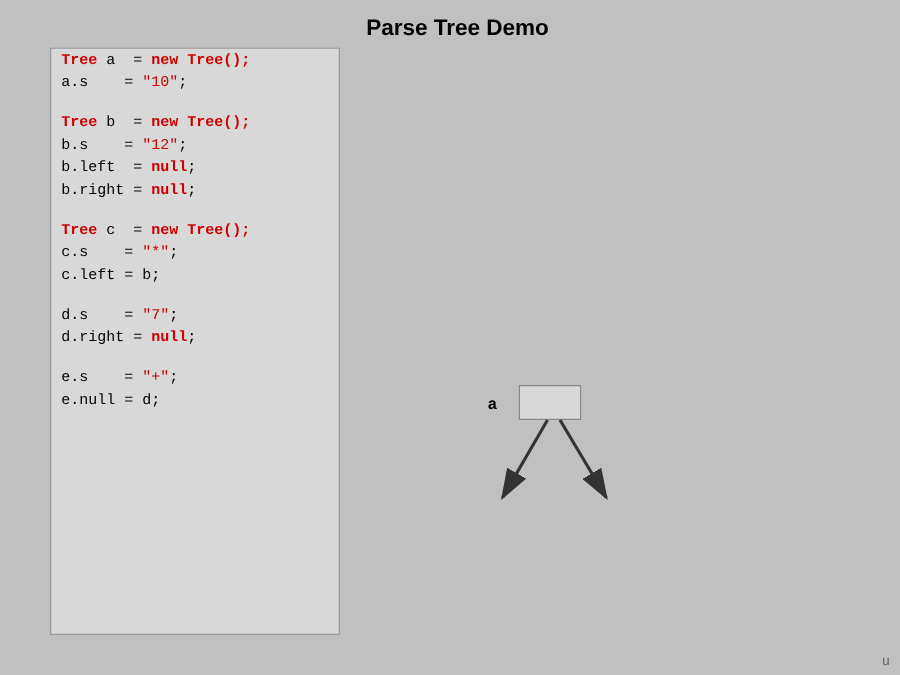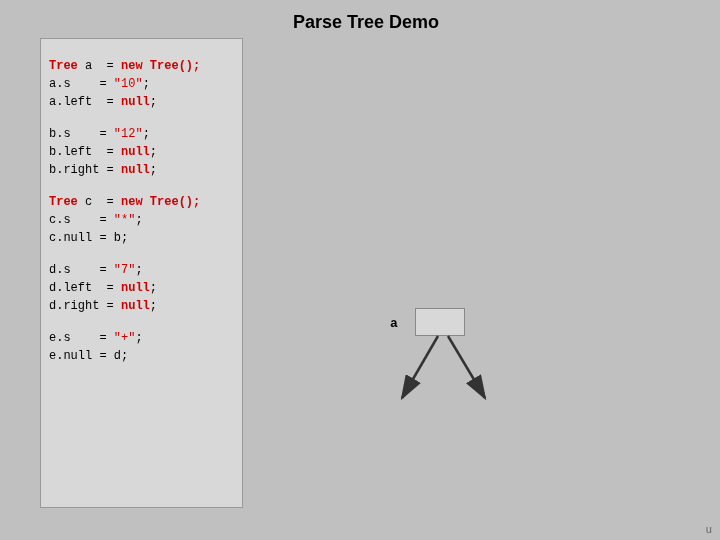--- a/index.html
+++ b/index.html
@@ -18,25 +18,25 @@
       font-size: 18px;
       font-weight: bold;
       color: #000;
       padding: 12px 0 8px 12px;
     }
 
     .code-panel {
       position: absolute;
       top: 38px;
       left: 40px;
-      width: 203px;
+      width: 232px;
       height: 470px;
       background: #d8d8d8;
       border: 1px solid #999;
-      padding: 18px 8px;
+      padding: 0 8px;
       font-size: 12px;
       line-height: 1.5;
     }
 
     .code-block {
       margin-bottom: 14px;
     }
 
     .kw { color: #cc0000; font-weight: bold; }
     .str { color: #cc0000; }
@@ -93,38 +93,37 @@
 </head>
 <body>
 
 <div class="page-title">Parse Tree Demo</div>
 
 <div class="code-panel">
 
   <div class="code-block">
     <div><span class="kw">Tree</span> a &nbsp;= <span class="kw">new Tree();</span></div>
     <div>a.s &nbsp;&nbsp;&nbsp;= <span class="str">"10"</span>;</div>
-    <div>a.left &nbsp;= <span class="kw">null</span>;</div>
   </div>
 
   <div class="code-block">
+    <div><span class="kw">Tree</span> b &nbsp;= <span class="kw">new Tree();</span></div>
     <div>b.s &nbsp;&nbsp;&nbsp;= <span class="str">"12"</span>;</div>
     <div>b.left &nbsp;= <span class="kw">null</span>;</div>
     <div>b.right = <span class="kw">null</span>;</div>
   </div>
 
   <div class="code-block">
     <div><span class="kw">Tree</span> c &nbsp;= <span class="kw">new Tree();</span></div>
     <div>c.s &nbsp;&nbsp;&nbsp;= <span class="str">"*"</span>;</div>
-    <div>c.null = b;</div>
+    <div>c.left = b;</div>
   </div>
 
   <div class="code-block">
     <div>d.s &nbsp;&nbsp;&nbsp;= <span class="str">"7"</span>;</div>
-    <div>d.left &nbsp;= <span class="kw">null</span>;</div>
     <div>d.right = <span class="kw">null</span>;</div>
   </div>
 
   <div class="code-block">
     <div>e.s &nbsp;&nbsp;&nbsp;= <span class="str">"+"</span>;</div>
     <div>e.null = d;</div>
   </div>
 
 </div>
 

